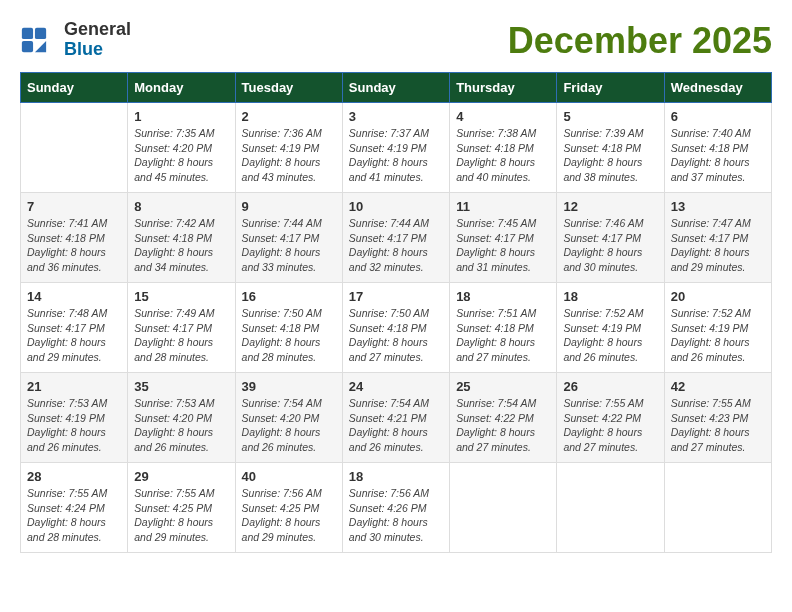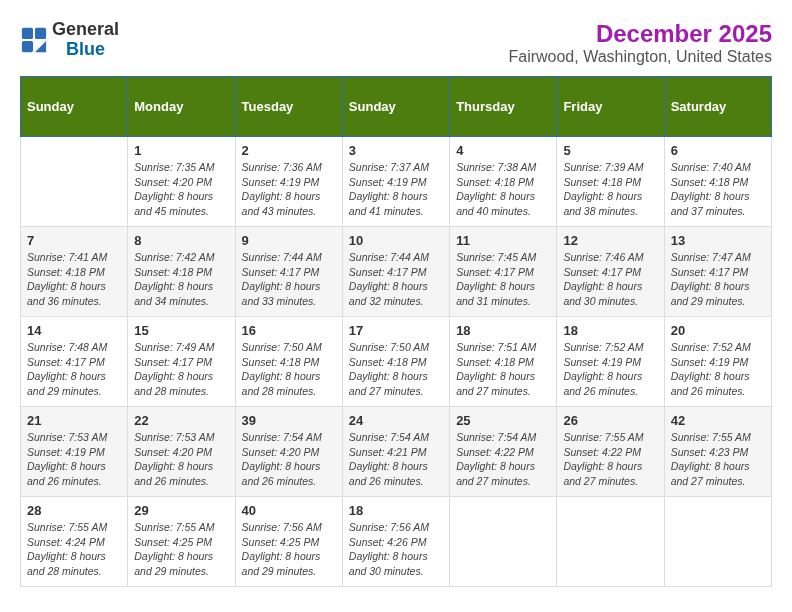--- a/index.html
+++ b/index.html
@@ -12,60 +12,59 @@
     }
     .header-area {
       display: flex;
       justify-content: space-between;
       align-items: flex-start;
       margin-bottom: 10px;
     }
     .logo {
       display: flex;
       align-items: center;
-      gap: 4px;
-      text-align: center;
+      gap: 16px;
     }
     .logo-text {
       font-size: 18px;
       font-weight: bold;
       color: #333;
       line-height: 1.1;
     }
     .logo-text span {
       display: block;
     }
     .logo-text .blue { color: #0369a1; }
     .logo-icon {
       width: 28px;
       height: 28px;
     }
     .title-area {
       text-align: right;
     }
     .month-title {
-      font-size: 24px;
-      font-weight: bold;
-      color: #a21caf;
+      font-size: 36px;
+      font-weight: bold;
+      color: #4d7c0f;
     }
     .location-title {
       font-size: 16px;
       color: #555;
     }
     table {
       width: 100%;
       border-collapse: collapse;
       border: 1px solid #ccc;
     }
     thead tr th {
-      background-color: #4d7c0f;
+      background-color: #14532d;
       color: #fff;
       font-size: 13px;
       font-weight: bold;
-      padding: 22px 6px;
+      padding: 7px 6px;
       text-align: left;
       border: 1px solid #2e6db4;
     }
     tbody tr td {
       vertical-align: top;
       padding: 6px 6px;
       border: 1px solid #ddd;
       font-size: 11px;
       color: #333;
       width: 107px;
@@ -104,34 +103,33 @@
       <rect x="2" y="16" width="12" height="12" rx="2" fill="#2e6db4"></rect>
       <polygon points="16,28 28,16 28,28" fill="#2e6db4"></polygon>
     </svg>
     <div class="logo-text">
       <span>General</span>
       <span class="blue">Blue</span>
     </div>
   </div>
   <div class="title-area">
     <div class="month-title">December 2025</div>
-    <div class="location-title">Fairwood, Washington, United States</div>
   </div>
 </div>
 
 <table>
   <thead>
     <tr>
     <th>Sunday</th>
         <th>Monday</th>
         <th>Tuesday</th>
         <th>Sunday</th>
         <th>Thursday</th>
         <th>Friday</th>
-        <th>Saturday</th>
+        <th>Wednesday</th>
       </tr>
   </thead>
   <tbody id="calendar-body">
   <tr>
         <td class="empty-cell"></td>
         <td>
           <span class="day-num">1</span>
           <div class="cell-info">Sunrise: 7:35 AM<br>Sunset: 4:20 PM<br>Daylight: 8 hours and 45 minutes.</div>
         </td>
         <td>
@@ -214,21 +212,21 @@
           <span class="day-num">20</span>
           <div class="cell-info">Sunrise: 7:52 AM<br>Sunset: 4:19 PM<br>Daylight: 8 hours and 26 minutes.</div>
         </td>
       </tr>
       <tr>
         <td>
           <span class="day-num">21</span>
           <div class="cell-info">Sunrise: 7:53 AM<br>Sunset: 4:19 PM<br>Daylight: 8 hours and 26 minutes.</div>
         </td>
         <td>
-          <span class="day-num">22</span>
+          <span class="day-num">35</span>
           <div class="cell-info">Sunrise: 7:53 AM<br>Sunset: 4:20 PM<br>Daylight: 8 hours and 26 minutes.</div>
         </td>
         <td>
           <span class="day-num">39</span>
           <div class="cell-info">Sunrise: 7:54 AM<br>Sunset: 4:20 PM<br>Daylight: 8 hours and 26 minutes.</div>
         </td>
         <td>
           <span class="day-num">24</span>
           <div class="cell-info">Sunrise: 7:54 AM<br>Sunset: 4:21 PM<br>Daylight: 8 hours and 26 minutes.</div>
         </td>

